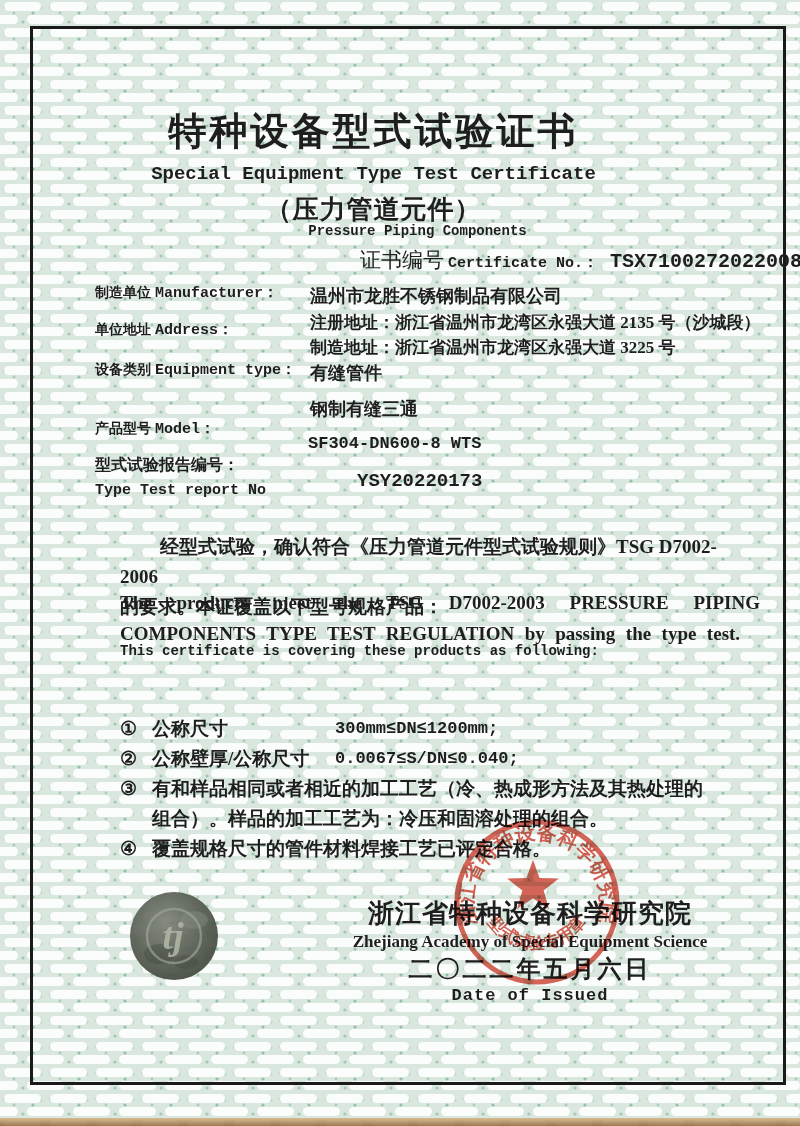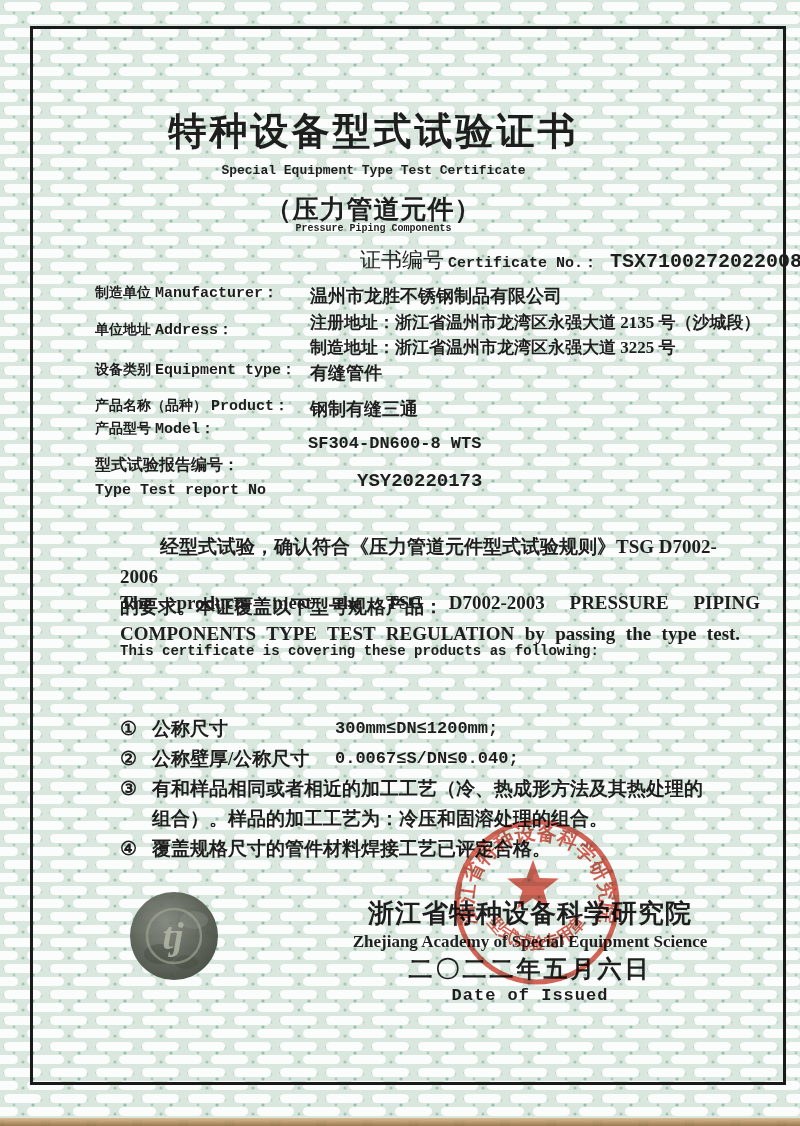--- a/index.html
+++ b/index.html
@@ -10,23 +10,23 @@
   #bg{position:absolute;left:0;top:0;z-index:0;}
   
   .frame{position:absolute;left:30px;top:26px;width:756px;height:1059px;
          border:3px solid #1a1a1a;box-sizing:border-box;z-index:1;}
   .content{position:absolute;left:0;top:0;width:800px;height:1126px;z-index:2;}
   .zh{font-family:"Liberation Serif",serif;font-weight:700;}
   .mono{font-family:"Liberation Mono","DejaVu Sans Mono",monospace;font-weight:700;}
   .serif-en{font-family:"Liberation Serif",serif;font-weight:700;}
   .ctr{left:30px;width:687px;text-align:center;}
   .title-zh{top:106px;font-size:38px;letter-spacing:3px;}
-  .title-en{top:163px;font-size:13px;text-align:center;}
+  .title-en{top:163px;font-size:19px;text-align:center;}
   .sub-zh{top:192px;font-size:26px;letter-spacing:1px;}
-  .sub-en{top:223px;font-size:10px;}
+  .sub-en{top:223px;font-size:14px;margin-left:44px;}
   .certno{top:246px;left:352px;white-space:nowrap;}
   .certno .l-zh{font-size:21px;font-weight:400;margin-left:8px;}
   .certno .l-en{font-size:15px;}
   .certno .val{font-size:20px;margin-left:8px;}
   .lab{left:95px;white-space:nowrap;}
   .lab .l-zh{font-size:14px;margin-top:44px;}
   .lab .l-en{font-size:15px;}
   .val-zh{left:310px;font-size:18px;white-space:nowrap;font-weight:700;}
   .addr{font-size:17px;text-align:right;}
   .stmt-zh{left:120px;top:532px;width:634px;font-size:19px;line-height:30px;}
@@ -99,24 +99,20 @@
   </div>
   <div class="abs val-zh addr" style="top:311px">注册地址：浙江省温州市龙湾区永强大道 2135 号（沙城段）</div>
   <div class="abs val-zh addr" style="top:336px">制造地址：浙江省温州市龙湾区永强大道 3225 号</div>
 
   <div class="abs lab" style="top:360px">
     <span class="zh l-zh">设备类别</span>
     <span class="mono l-en">Equipment type：</span>
   </div>
   <div class="abs val-zh" style="top:361px">有缝管件</div>
 
-  <div class="abs lab" style="top:396px">
-    <span class="zh l-zh">产品名称（品种）</span>
-    <span class="mono l-en">Product：</span>
-  </div>
   <div class="abs val-zh" style="top:397px">钢制有缝三通</div>
 
   <div class="abs lab" style="top:419px">
     <span class="zh l-zh">产品型号</span>
     <span class="mono l-en">Model：</span>
   </div>
   <div class="abs mono" style="left:308px;top:434px;font-size:17px">SF304-DN600-8 WTS</div>
 
   <div class="abs lab zh l-zh" style="top:455px">型式试验报告编号：</div>
   <div class="abs lab mono" style="top:482px;font-size:15px">Type Test report No</div>

